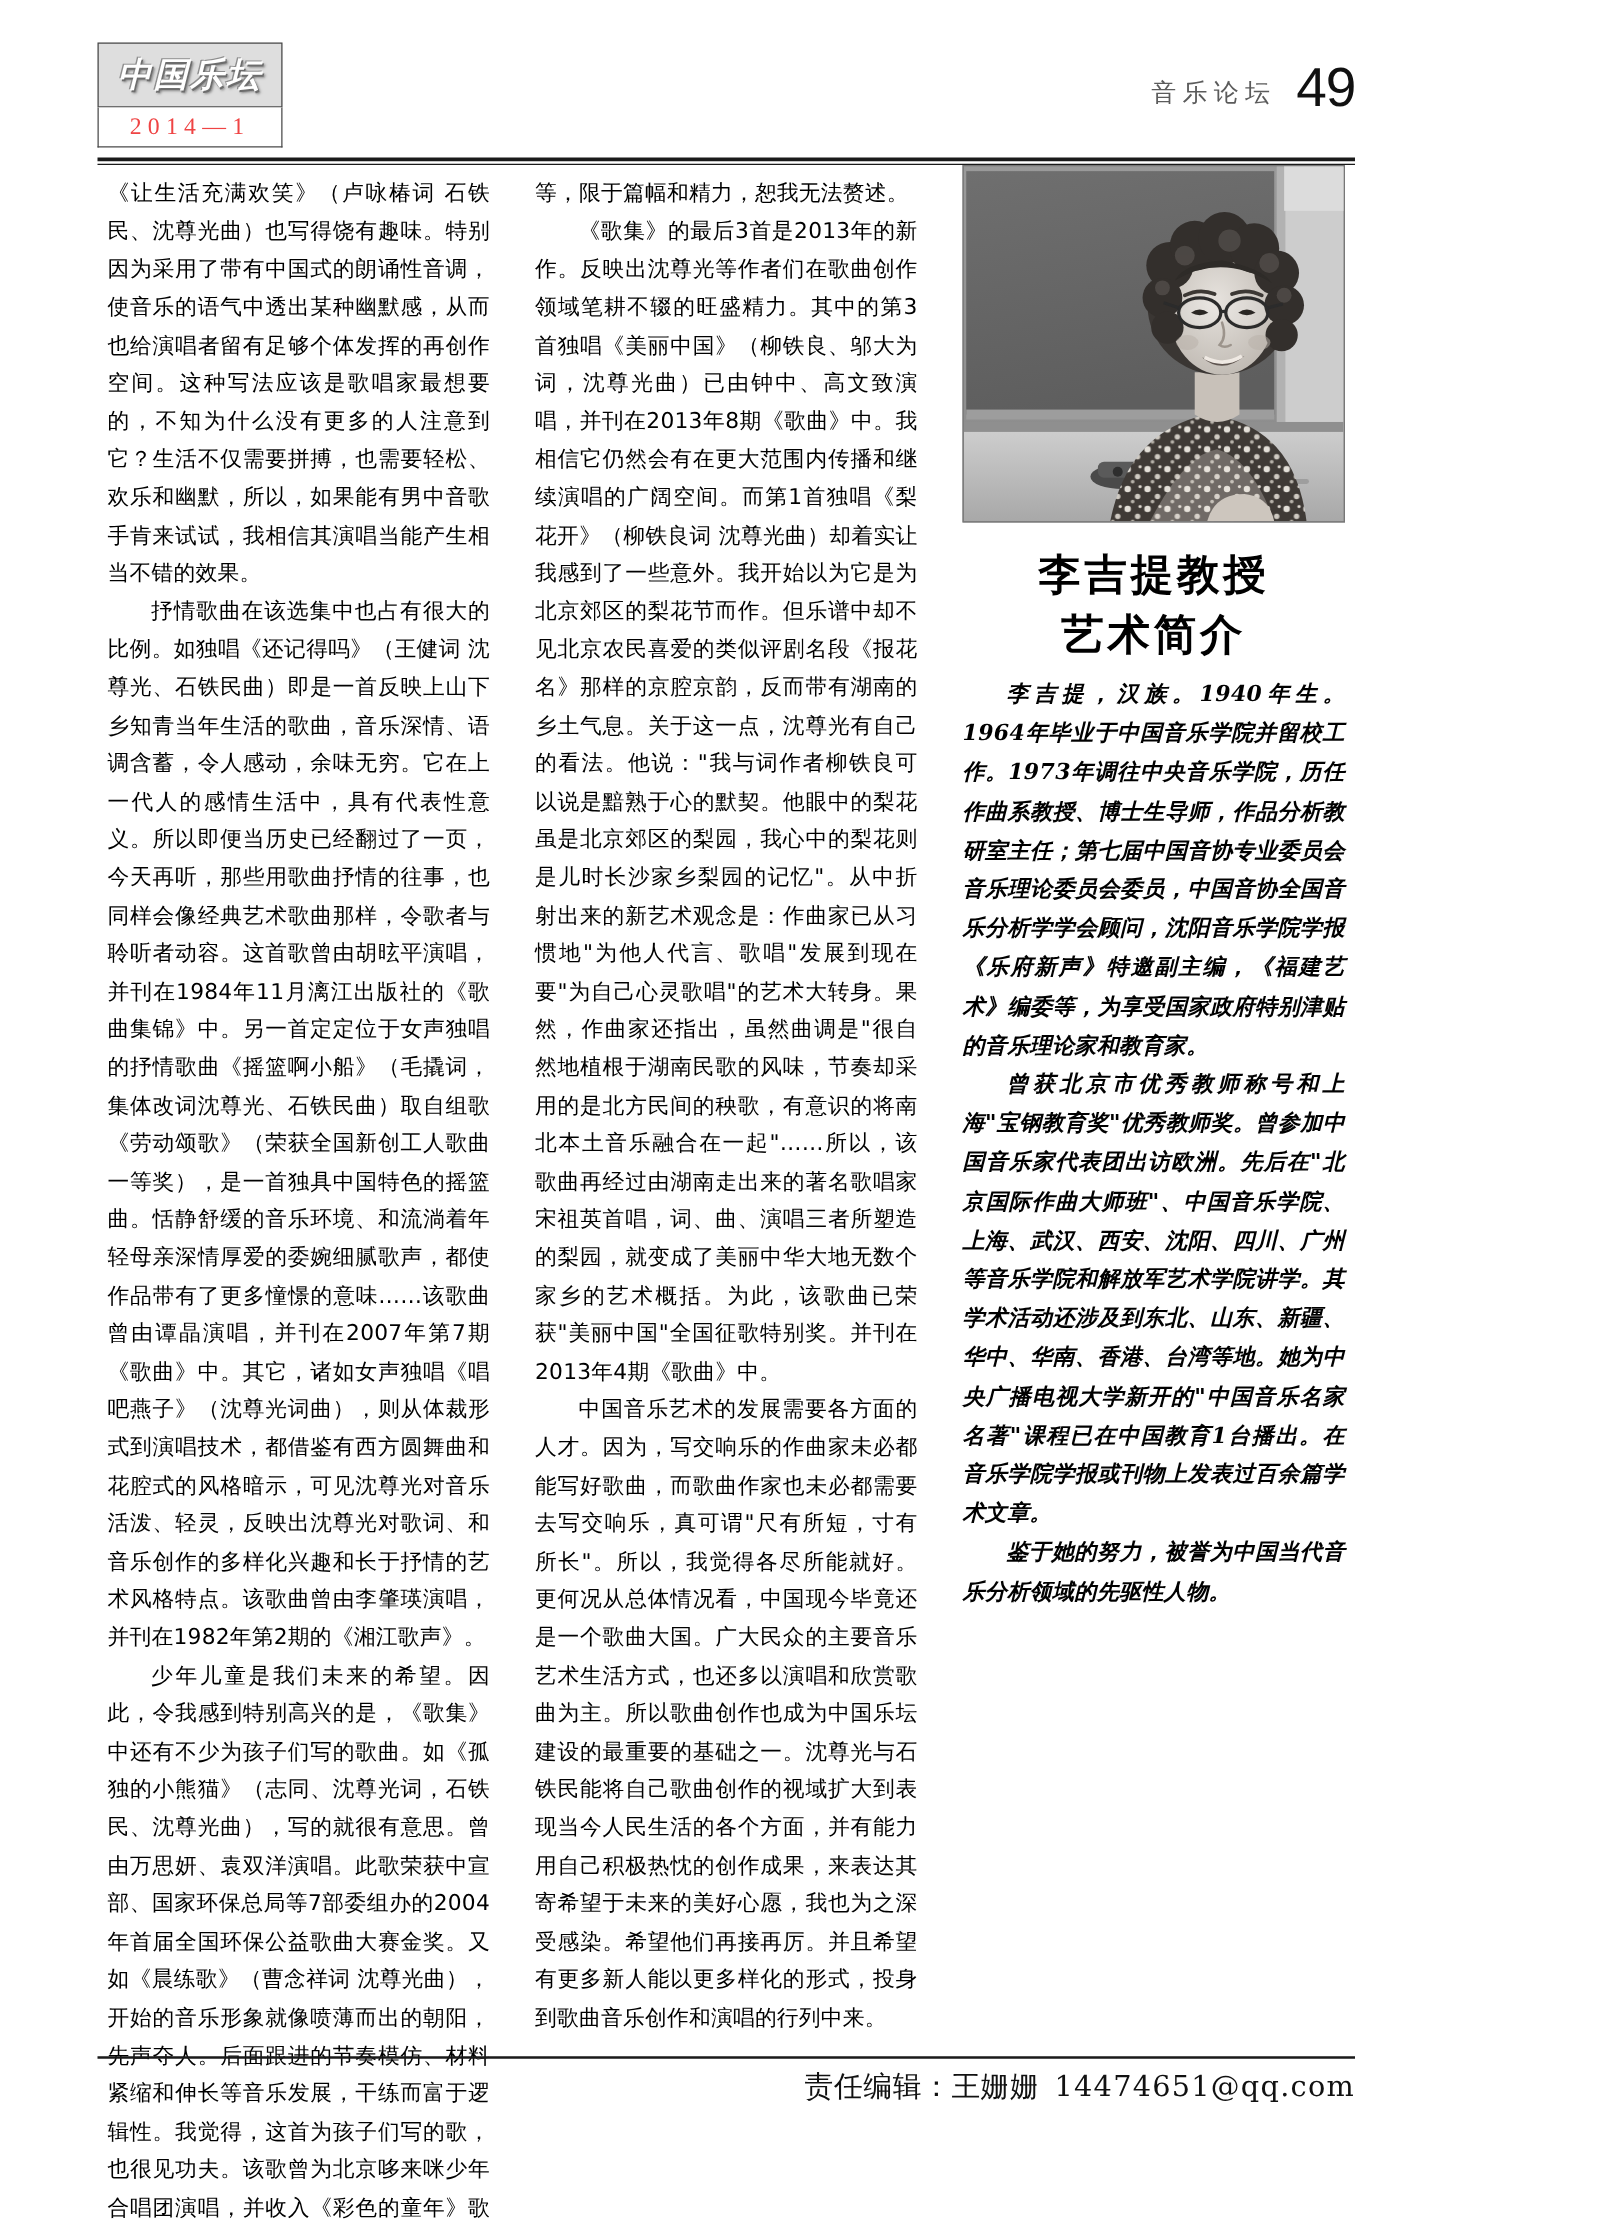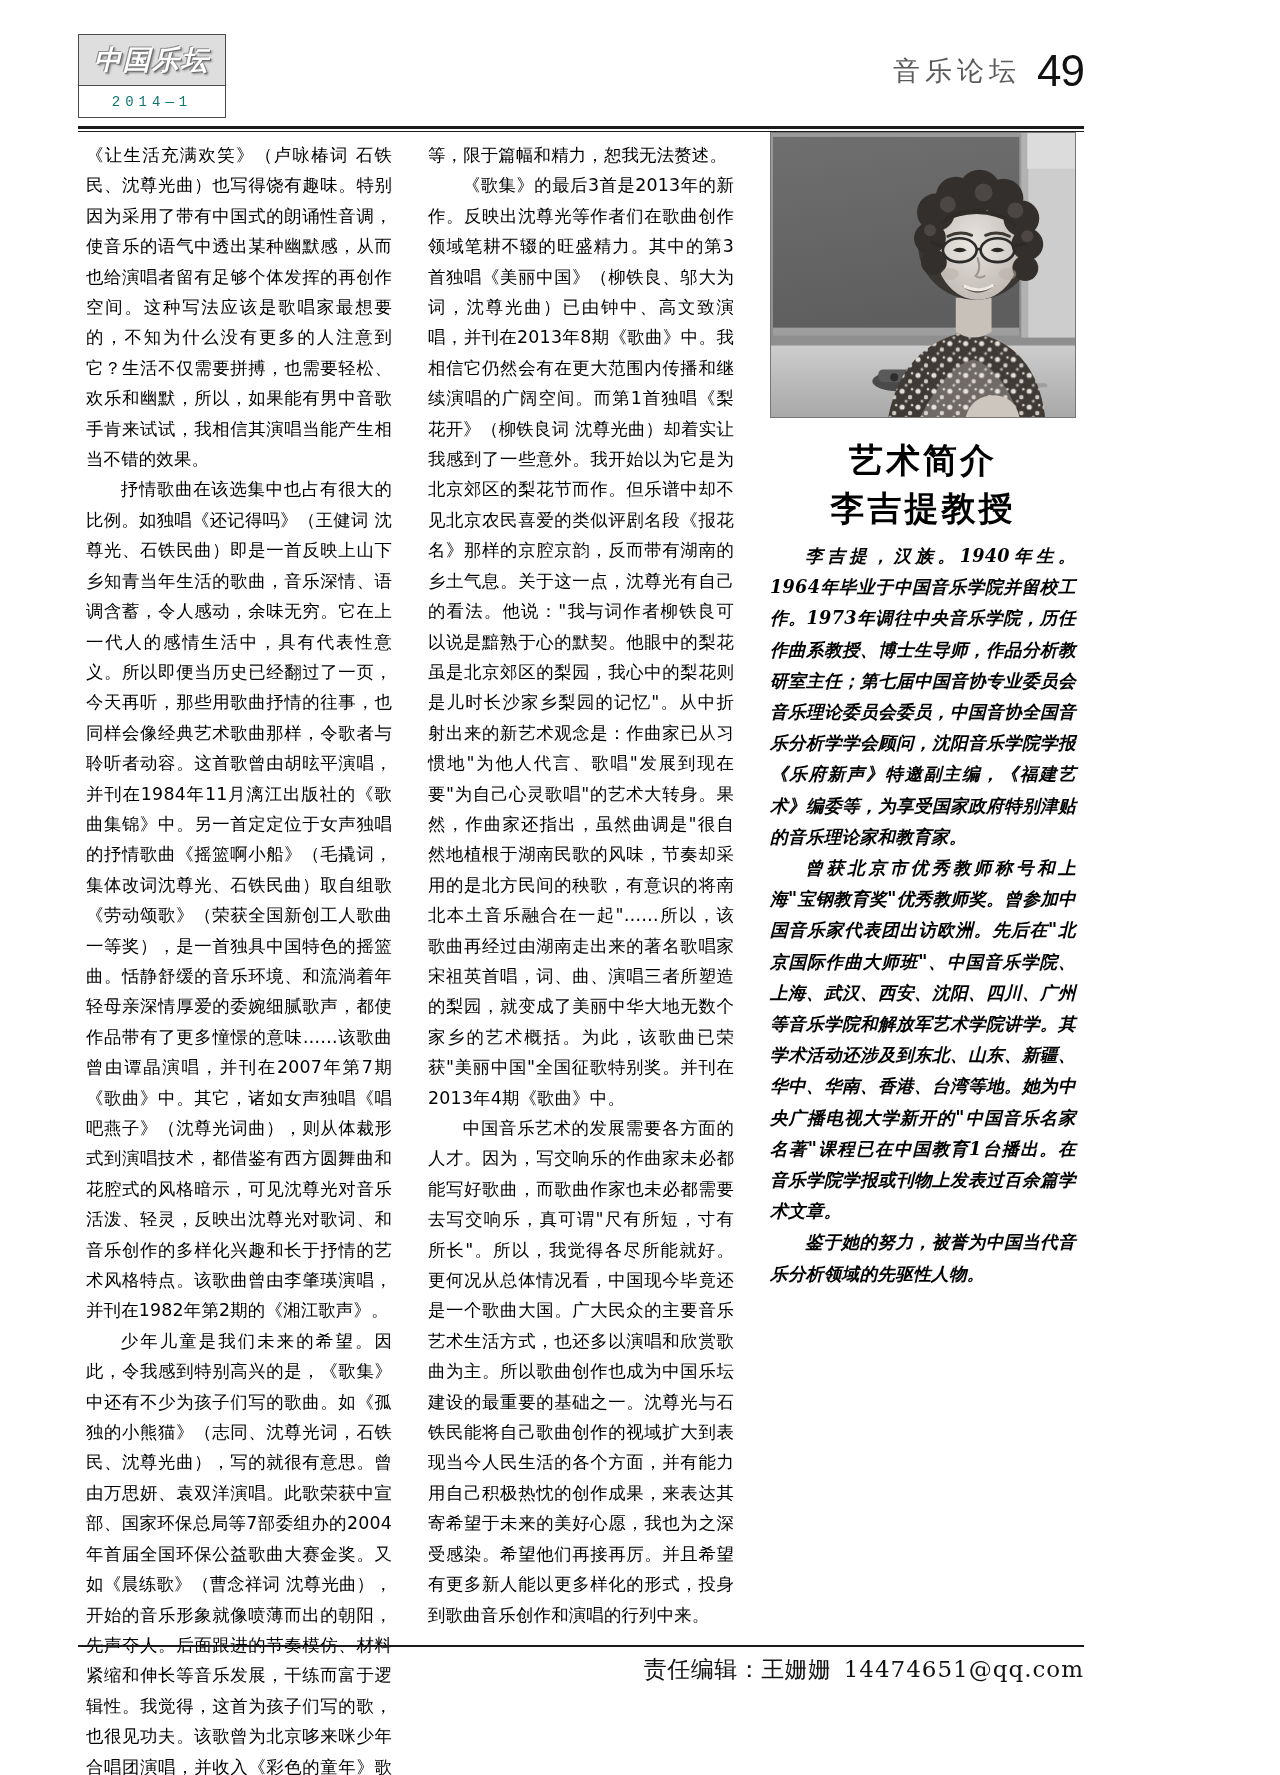--- a/index.html
+++ b/index.html
@@ -65,37 +65,37 @@
     height: 32px;
     border: 1px solid #4a4a4a;
     border-top: none;
     box-sizing: border-box;
     display: flex;
     align-items: center;
     justify-content: center;
     background: #fff;
   }
   .masthead-year span {
-    font-family: Liberation Mono, monospace;
-    font-size: 14px;
+    font-family: Liberation Serif, serif;
+    font-size: 19px;
     letter-spacing: 5px;
-    color: #0f766e;
+    color: #ef4444;
   }
 
   .header-right {
     position: absolute;
     right: 0;
     top: 18px;
     display: flex;
     align-items: flex-end;
     gap: 16px;
   }
   .section-title {
     font-family: "DejaVu Serif", "Liberation Serif", serif;
-    font-size: 27px;
+    font-size: 20px;
     letter-spacing: 5px;
     color: #5b5b5b;
     line-height: 1;
     padding-bottom: 6px;
   }
   .page-number {
     font-family: "Liberation Sans", "DejaVu Sans", sans-serif;
     font-size: 44px;
     font-weight: 500;
     line-height: 0.86;
@@ -378,22 +378,22 @@
         <path d="M194 154 q15 8 30 -1" stroke="#efe9e3" stroke-width="3" fill="none"></path>
 
         <ellipse cx="180" cy="142" rx="9" ry="6" fill="#b8b0a8" opacity="0.5"></ellipse>
         <ellipse cx="238" cy="142" rx="9" ry="6" fill="#b8b0a8" opacity="0.5"></ellipse>
 
         <path d="M196 286 q6 -22 30 -22 q20 2 24 22 z" fill="#cdc6be"></path>
       </svg>
     </div>
 
     <div class="profile-title">
+      <div>李吉提教授</div>
       <div>艺术简介</div>
-      <div>李吉提教授</div>
     </div>
 
     <div class="bio-text">
       <p>李吉提，汉族。1940年生。1964年毕业于中国音乐学院并留校工作。1973年调往中央音乐学院，历任作曲系教授、博士生导师，作品分析教研室主任；第七届中国音协专业委员会音乐理论委员会委员，中国音协全国音乐分析学学会顾问，沈阳音乐学院学报《乐府新声》特邀副主编，《福建艺术》编委等，为享受国家政府特别津贴的音乐理论家和教育家。</p>
       <p>曾获北京市优秀教师称号和上海"宝钢教育奖"优秀教师奖。曾参加中国音乐家代表团出访欧洲。先后在"北京国际作曲大师班"、中国音乐学院、上海、武汉、西安、沈阳、四川、广州等音乐学院和解放军艺术学院讲学。其学术活动还涉及到东北、山东、新疆、华中、华南、香港、台湾等地。她为中央广播电视大学新开的"中国音乐名家名著"课程已在中国教育1台播出。在音乐学院学报或刊物上发表过百余篇学术文章。</p>
       <p>鉴于她的努力，被誉为中国当代音乐分析领域的先驱性人物。</p>
     </div>
   </div>
 
   <div class="rule-bottom"></div>

